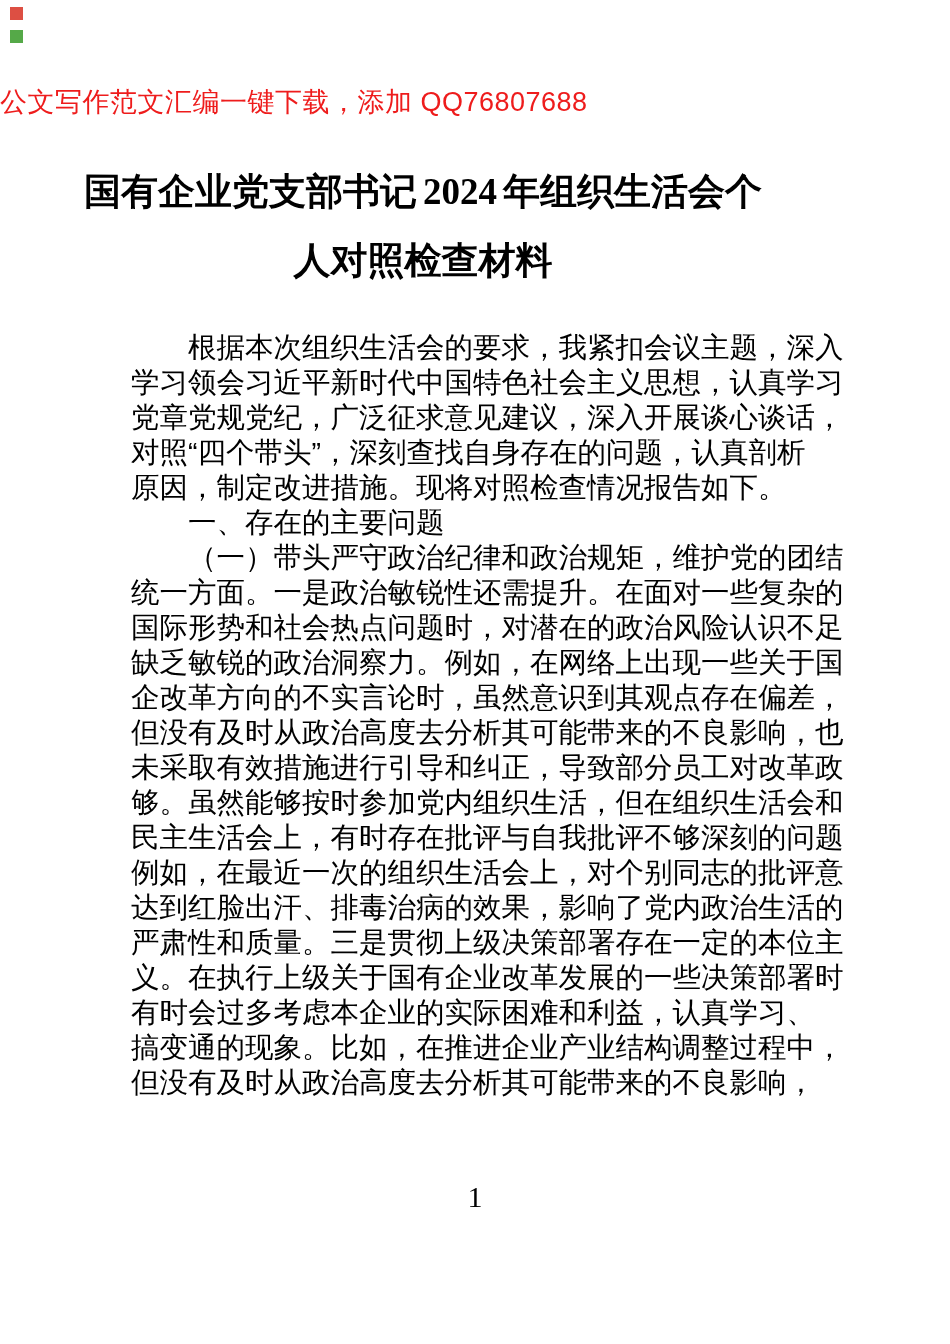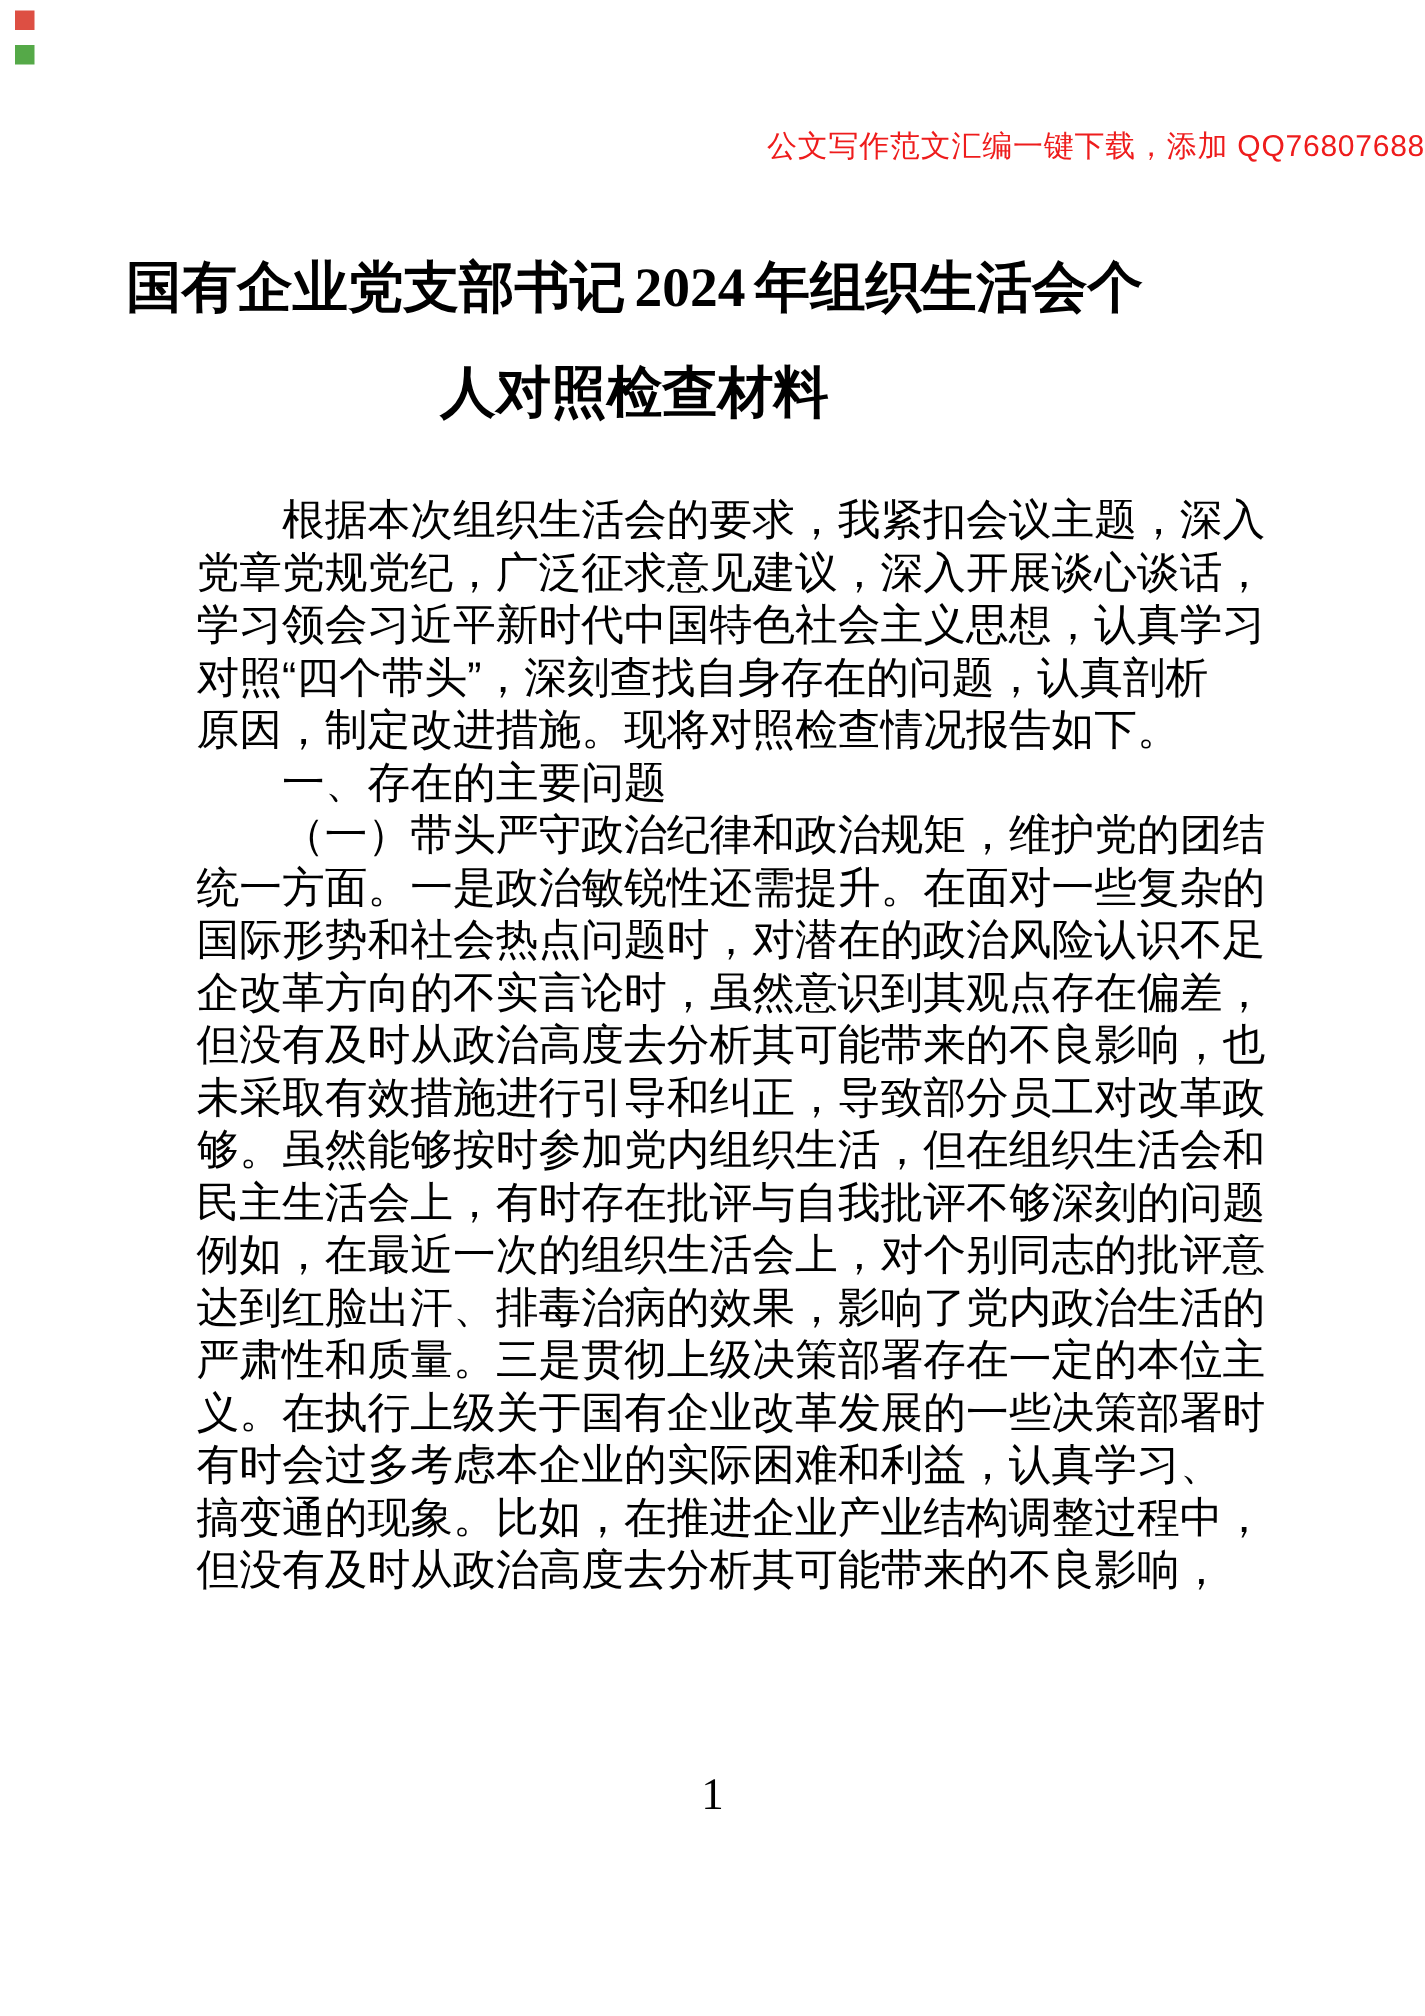--- a/index.html
+++ b/index.html
@@ -9,22 +9,22 @@
     position: relative; overflow: hidden;
     font-family: "Liberation Sans", sans-serif;
     color: var(--text-black, #000);
   }
   .artifact-square { position: absolute; left: 10px; width: 13px; height: 13px; }
   .artifact-red   { top: 7px;  background: var(--ph-red, #dd4f43); }
   .artifact-green { top: 30px; background: var(--ph-green, #55a948); }
 
   .promo {
     position: absolute; top: 84px; left: 0; width: 950px;
-    text-align: right;
-    font-size: 20px; letter-spacing: 0.5px;
+    text-align: left;
+    font-size: 27px; letter-spacing: 0.5px;
     color: var(--promo-red, #ee1c1c);
   }
 
   .doc-title {
     position: absolute; top: 157px; left: 0; width: 846px;
     text-align: center;
     font-size: 37px; font-weight: 700; line-height: 69px;
     color: var(--text-black, #000);
   }
   .doc-title .title-num {
@@ -60,28 +60,29 @@
 
   <div class="doc-title">
     <div>
       <span>国有企业党支部书记</span><span class="title-num">2024</span><span>年组织生活会个</span>
     </div>
     <div>人对照检查材料</div>
   </div>
 
   <div class="body-text">
       <div class="doc-line indent">根据本次组织生活会的要求，我紧扣会议主题，深入</div>
+      <div class="doc-line">学习领会习近平新时代中国特色社会主义思想，认真学习</div>
       <div class="doc-line">党章党规党纪，广泛征求意见建议，深入开展谈心谈话，</div>
-      <div class="doc-line">学习领会习近平新时代中国特色社会主义思想，认真学习</div>
       <div class="doc-line">对照“四个带头”，深刻查找自身存在的问题，认真剖析</div>
       <div class="doc-line">原因，制定改进措施。现将对照检查情况报告如下。</div>
       <div class="doc-line indent">一、存在的主要问题</div>
       <div class="doc-line indent">（一）带头严守政治纪律和政治规矩，维护党的团结</div>
       <div class="doc-line">统一方面。一是政治敏锐性还需提升。在面对一些复杂的</div>
       <div class="doc-line">国际形势和社会热点问题时，对潜在的政治风险认识不足</div>
+      <div class="doc-line">缺乏敏锐的政治洞察力。例如，在网络上出现一些关于国</div>
       <div class="doc-line">企改革方向的不实言论时，虽然意识到其观点存在偏差，</div>
       <div class="doc-line">但没有及时从政治高度去分析其可能带来的不良影响，也</div>
       <div class="doc-line">未采取有效措施进行引导和纠正，导致部分员工对改革政</div>
       <div class="doc-line">够。虽然能够按时参加党内组织生活，但在组织生活会和</div>
       <div class="doc-line">民主生活会上，有时存在批评与自我批评不够深刻的问题</div>
       <div class="doc-line">例如，在最近一次的组织生活会上，对个别同志的批评意</div>
       <div class="doc-line">达到红脸出汗、排毒治病的效果，影响了党内政治生活的</div>
       <div class="doc-line">严肃性和质量。三是贯彻上级决策部署存在一定的本位主</div>
       <div class="doc-line">义。在执行上级关于国有企业改革发展的一些决策部署时</div>
       <div class="doc-line">有时会过多考虑本企业的实际困难和利益，认真学习、</div>

